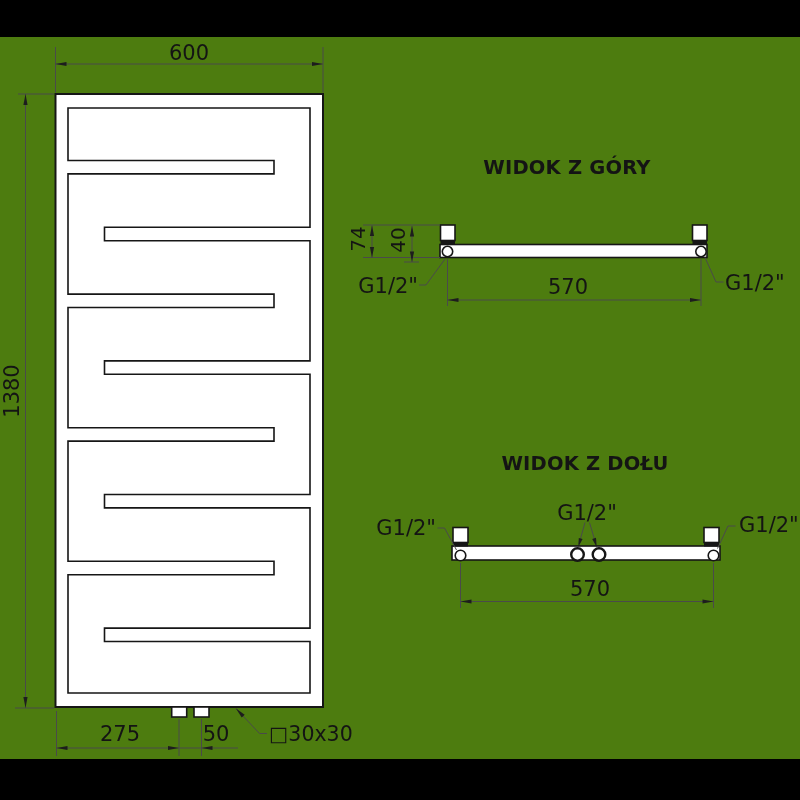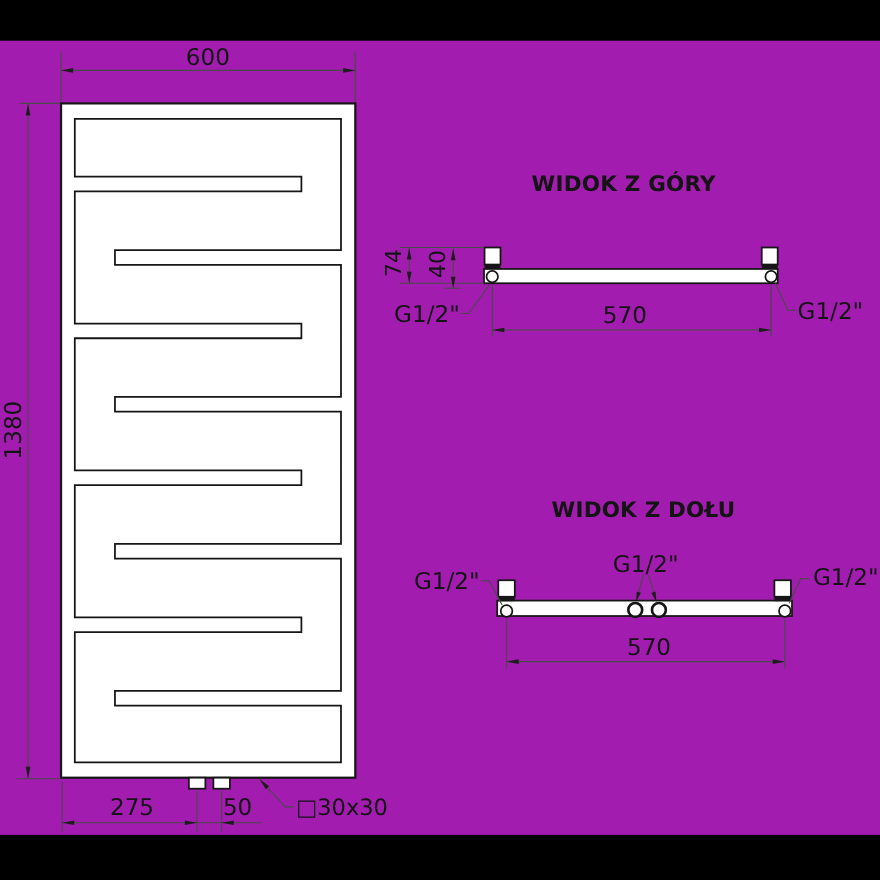--- a/index.html
+++ b/index.html
@@ -1,16 +1,16 @@
 <!DOCTYPE html>
 <html><head>
 <meta charset="utf-8">
 <style>
   html,body{margin:0;padding:0;background:#fff;}
-  .stage{position:relative;width:800px;height:800px;background:#a21caf;overflow:hidden;
+  .stage{position:relative;width:800px;height:800px;background:#4d7c0f;overflow:hidden;
          font-family:"DejaVu Sans","Liberation Sans",sans-serif;}
   .letterbox{position:absolute;left:0;width:800px;background:#000;}
   .letterbox.top{top:0;height:37px;}
   .letterbox.bottom{top:759px;height:41px;}
   svg{position:absolute;left:0;top:0;}
   text{font-family:"DejaVu Sans","Liberation Sans",sans-serif;fill:#141414;}
   .t21{font-size:21px;}
   .t20{font-size:20px;}
   .t205{font-size:20.5px;}
   .title{font-size:19.5px;font-weight:600;letter-spacing:0.2px;}

